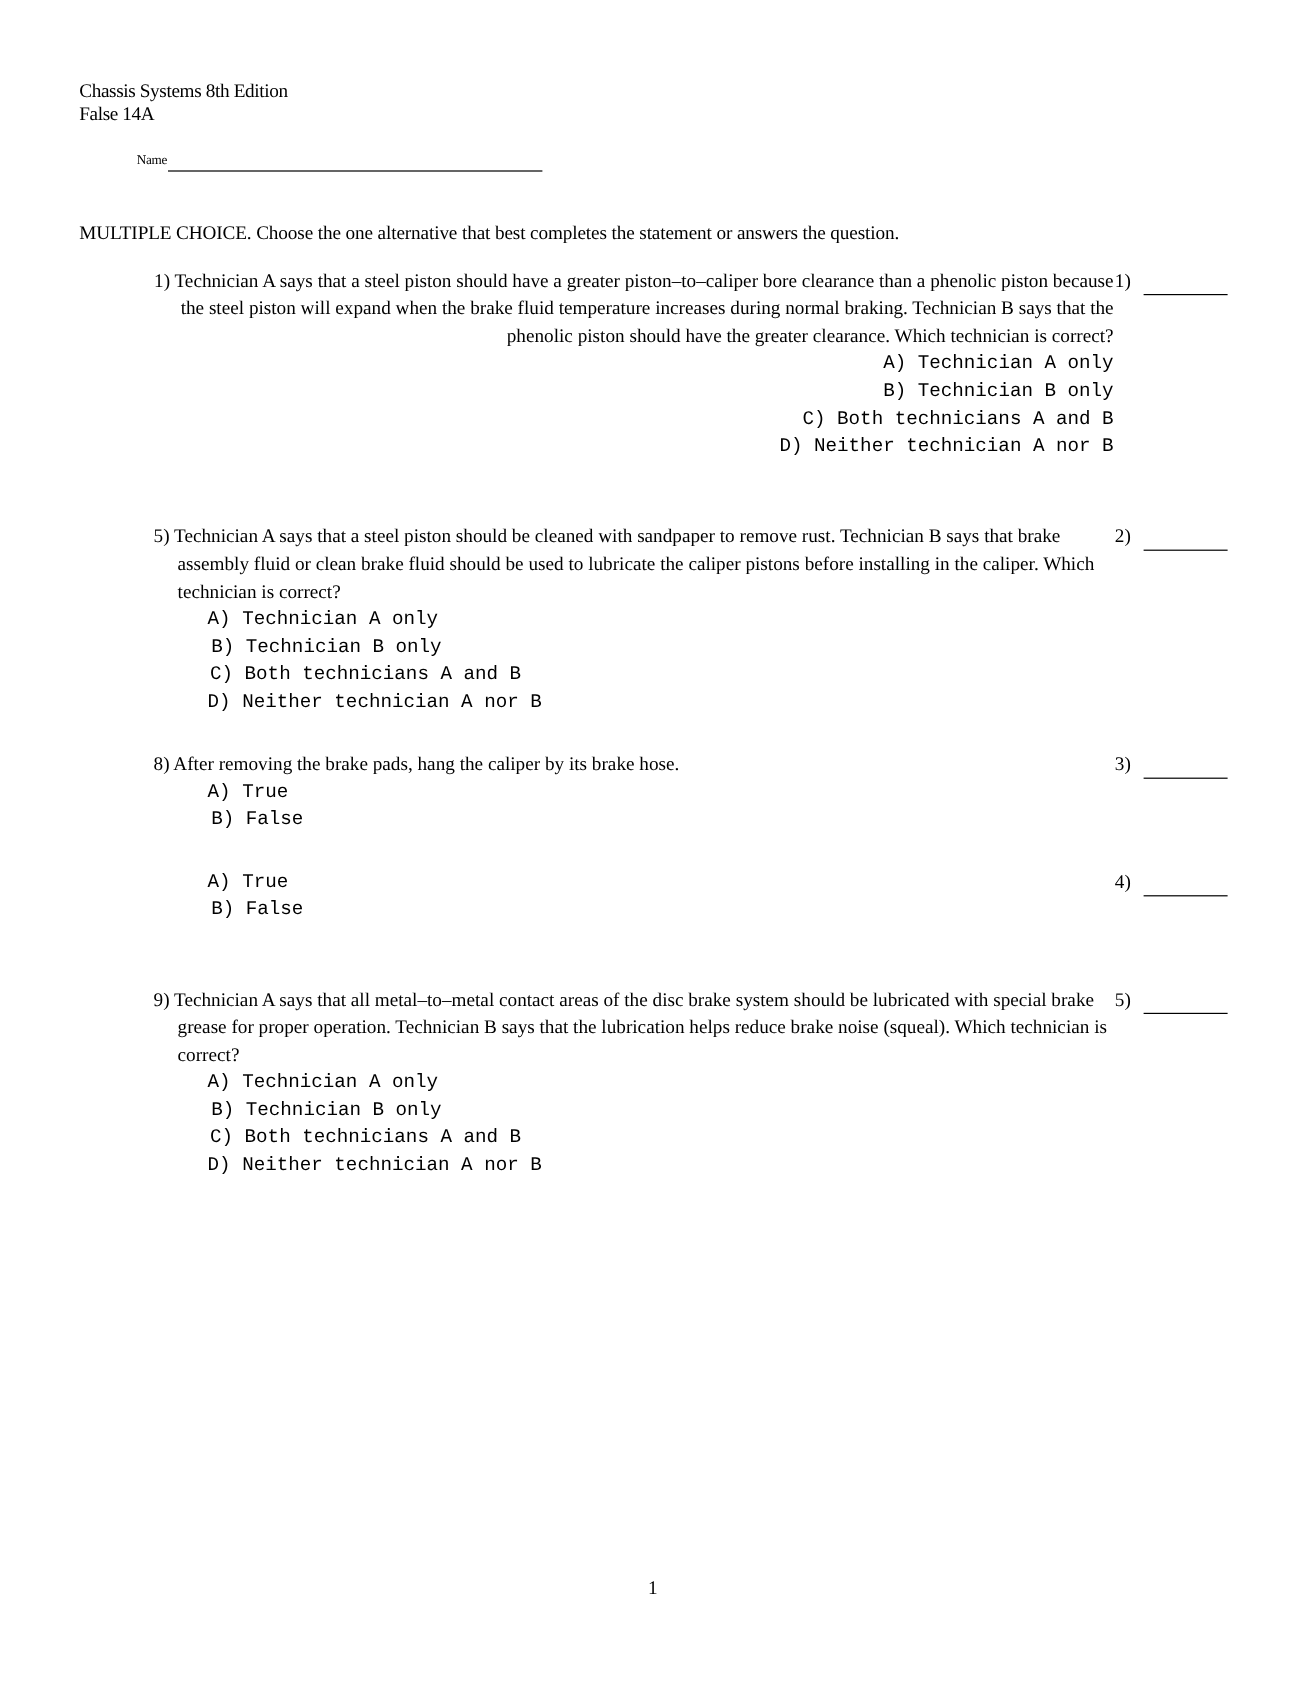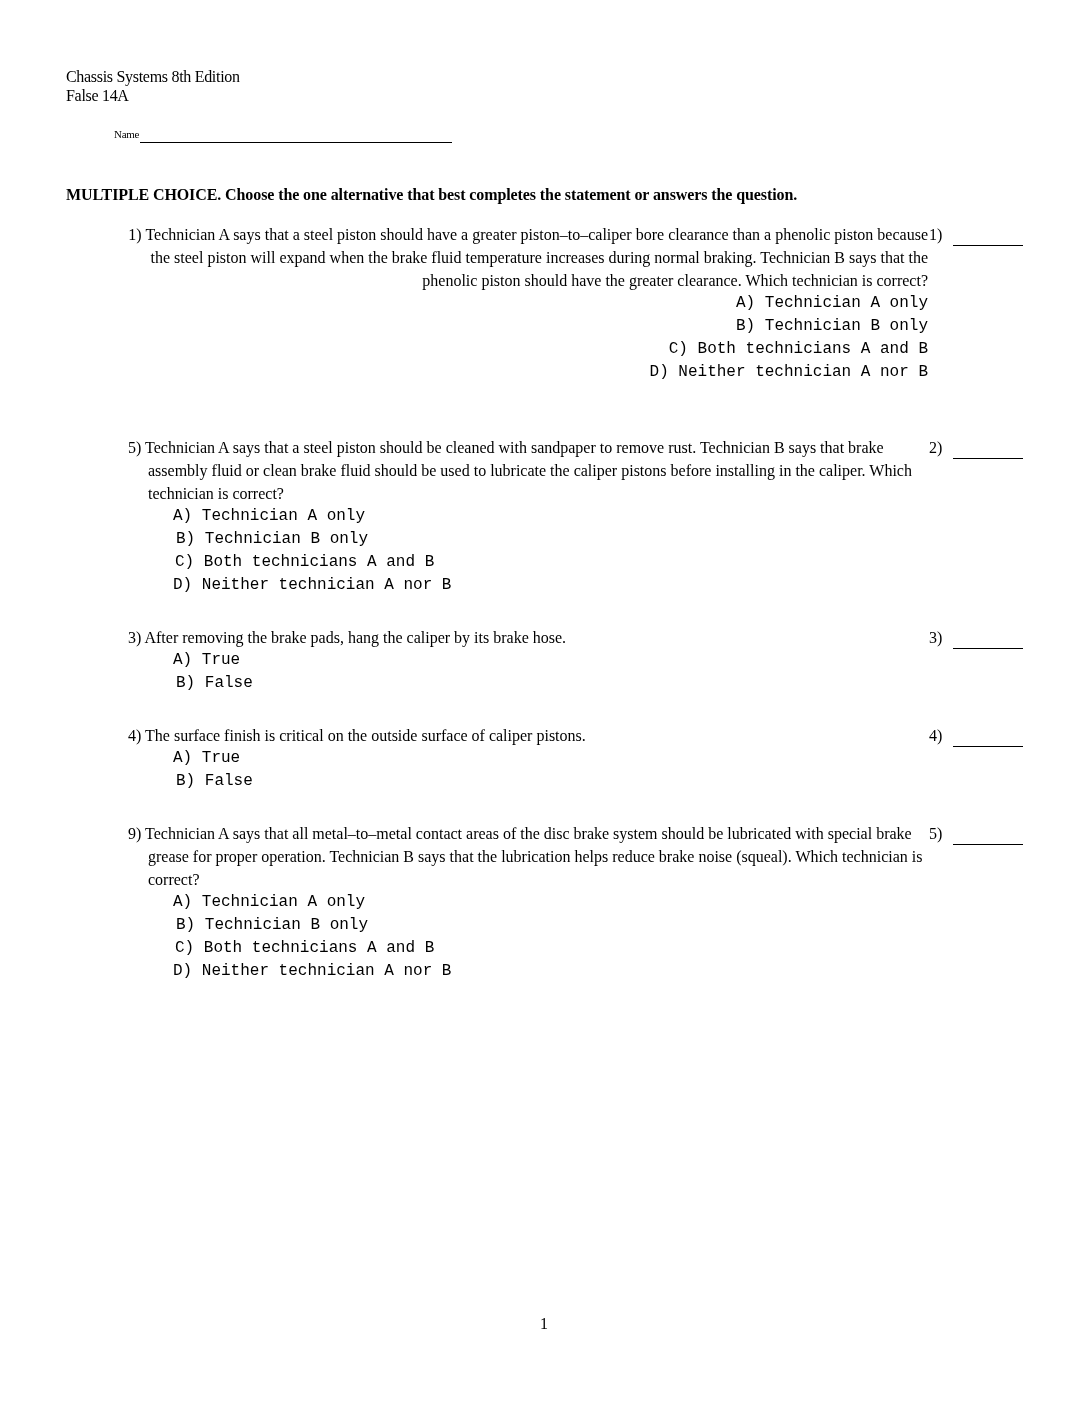--- a/index.html
+++ b/index.html
@@ -5,21 +5,21 @@
     html, body { margin: 0; padding: 0; background: #ffffff; }
     body {
       width: 1088px; height: 1408px; position: relative; overflow: hidden;
       color: #000; font-family: "Liberation Serif", serif;
     }
     .hdr { position: absolute; left: 66px; font-size: 16px; line-height: 19px; letter-spacing: -0.3px; }
     .hdr1 { top: 67px; }
     .hdr2 { top: 86px; }
     .name-row { position: absolute; left: 66px; top: 125px; font-size: 11px; line-height: 19px; display: flex; letter-spacing: -0.3px; margin-left: 48px; }
     .name-line { display: inline-block; width: 312px; border-bottom: 1px solid #000; height: 17px; margin-left: 1px; }
-    .instructions { position: absolute; left: 66px; top: 185px; font-size: 16px; font-weight: bold; line-height: 20px; letter-spacing: -0.1px; white-space: nowrap; }
+    .instructions { position: absolute; left: 66px; top: 185px; font-size: 16px; font-weight: normal; line-height: 20px; letter-spacing: -0.1px; white-space: nowrap; }
     .q { position: absolute; left: 128px; width: 800px; font-size: 16px; line-height: 23px; }
     .q-stem { padding-left: 20px; text-indent: -20px; }
     .q-opt { padding-left: 45px; font-family: Liberation Mono, monospace; }
     .q-opt.b { padding-left: 48px; }
     .q-opt.c { padding-left: 47px; }
     .ans { position: absolute; left: 929px; font-size: 16px; line-height: 23px; display: flex; align-items: flex-end; }
     .ans-line { display: inline-block; width: 70px; height: 16px; border-bottom: 1.5px solid #000; margin-left: 11px; }
     .page-num { position: absolute; left: 0; width: 1088px; text-align: center; top: 1315px; font-size: 16px; }
   </style>
 </head>
@@ -52,31 +52,30 @@
   <div class="q-opt b">B) Technician B only</div>
   <div class="q-opt c">C) Both technicians A and B</div>
   <div class="q-opt">D) Neither technician A nor B</div>
 </div>
 <div class="ans" style="top:436px;">
   <span>2)</span>
   <span class="ans-line"></span>
 </div>
 
 <div class="q" style="top:626px;">
-  <div class="q-stem">3) After removing the brake pads, hang the caliper by its brake hose.</div>
+  <div class="q-stem">8) After removing the brake pads, hang the caliper by its brake hose.</div>
   <div class="q-opt">A) True</div>
   <div class="q-opt b">B) False</div>
 </div>
 <div class="ans" style="top:626px;">
   <span>3)</span>
   <span class="ans-line"></span>
 </div>
 
 <div class="q" style="top:724px;">
-  <div class="q-stem">4) The surface finish is critical on the outside surface of caliper pistons.</div>
   <div class="q-opt">A) True</div>
   <div class="q-opt b">B) False</div>
 </div>
 <div class="ans" style="top:724px;">
   <span>4)</span>
   <span class="ans-line"></span>
 </div>
 
 <div class="q" style="top:822px;">
   <div class="q-stem">9) Technician A says that all metal–to–metal contact areas of the disc brake system should be lubricated with special brake grease for proper operation. Technician B says that the lubrication helps reduce brake noise (squeal). Which technician is correct?</div>

